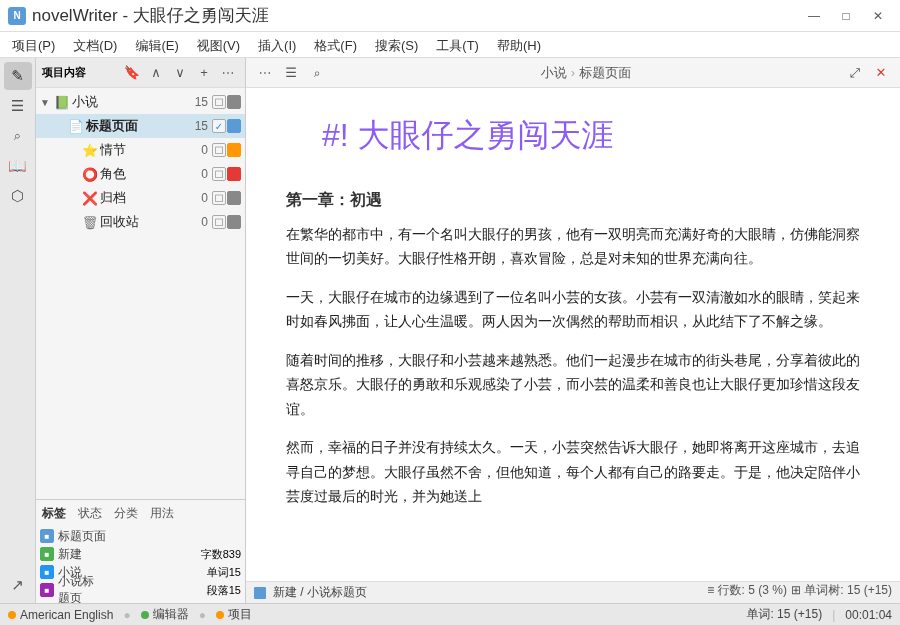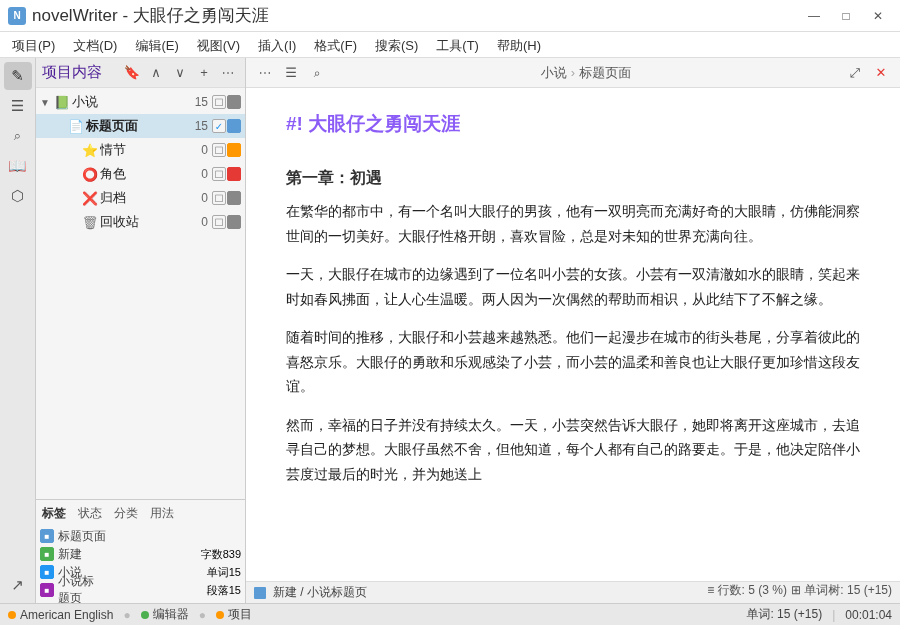--- a/index.html
+++ b/index.html
@@ -123,24 +123,24 @@
     }
     .sidebar-header {
       display: flex;
       align-items: center;
       padding: 4px 6px;
       border-bottom: 1px solid #ddd;
       background: #ebebeb;
       height: 30px;
     }
     .sidebar-title {
-      font-weight: normal;
-      font-size: 15px;
-      flex: 1;
-      color: #4c1d95;
+      font-weight: bold;
+      font-size: 11px;
+      flex: 1;
+      color: #000000;
     }
     .sidebar-icons {
       display: flex;
       gap: 2px;
     }
     .sidebar-icon-btn {
       width: 22px;
       height: 22px;
       border: none;
       background: transparent;
@@ -312,24 +312,25 @@
     }
 
     
     .editor-content {
       flex: 1;
       overflow-y: auto;
       padding: 20px 40px;
       line-height: 1.7;
     }
     .doc-title {
-      font-size: 19px;
-      font-weight: bold;
+      font-size: 32px;
+      font-weight: normal;
       color: #8B5CF6;
       margin-bottom: 20px;
+      margin-left: 36px;
     }
     .section-title {
       font-size: 16px;
       font-weight: bold;
       color: #333;
       margin: 24px 0 8px 0;
     }
     .doc-para {
       margin-bottom: 14px;
       font-size: 14px;

